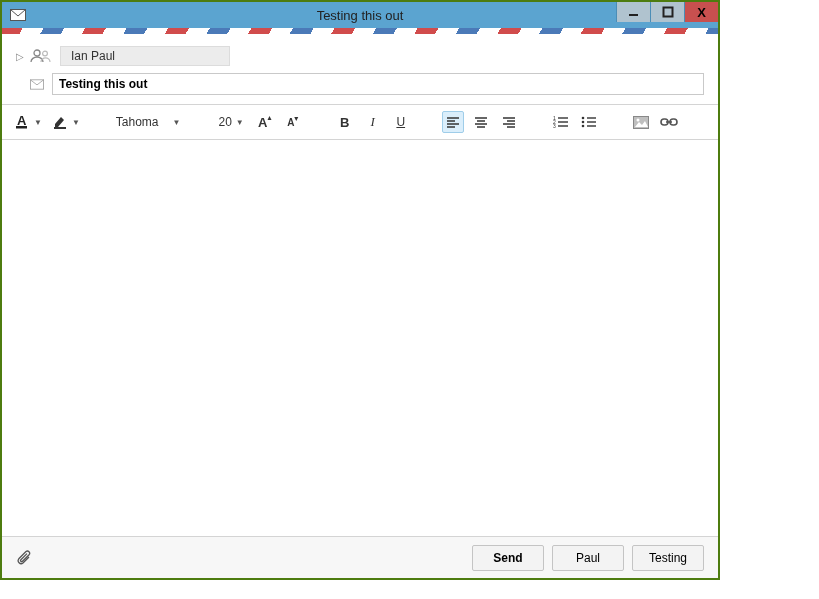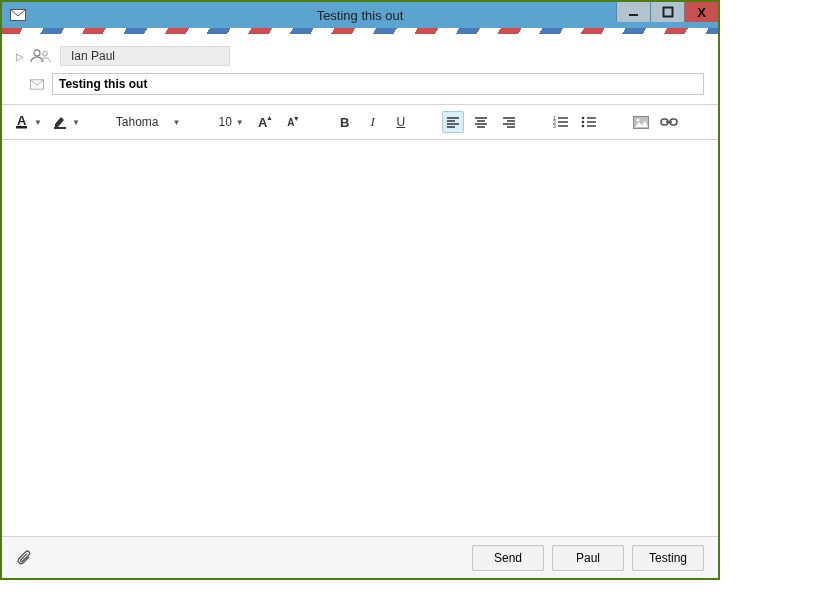--- a/index.html
+++ b/index.html
@@ -25,21 +25,21 @@
   .tbtn { display: flex; align-items: center; justify-content: center; height: 22px; min-width: 22px; cursor: pointer; color: #333; border-radius: 2px; padding: 0 2px; }
   .tbtn.active { border: 1px solid #9fcde9; background: #daeefb; }
   .drop-arrow { font-size: 8px; color: #555; margin-left: 2px; }
   .sep { width: 18px; }
   .font-select { font-size: 12px; color: #333; display: flex; align-items: center; cursor: pointer; padding: 0 4px; height: 22px; }
   .size-select { font-size: 12px; color: #333; display: flex; align-items: center; cursor: pointer; padding: 0 4px; height: 22px; }
   .body-area { height: 396px; background: #fff; }
   .footer { border-top: 1px solid #d4d4d4; height: 42px; display: flex; align-items: center; padding: 0 14px; background: #f7f7f7; }
   .footer-spacer { flex: 1; }
   .action-btn { height: 26px; min-width: 72px; border: 1px solid #c4c4c4; background: #f3f3f3; font-size: 12px; font-family: Tahoma, Arial, sans-serif; margin-left: 8px; cursor: pointer; border-radius: 2px; }
-  .action-btn.primary { font-weight: normal; }
+  .action-btn.primary { font-weight: bold; }
   .attach-icon { cursor: pointer; color: #555; }
   svg { display: block; }
 </style>
 </head>
 <body>
 
 <div class="window">
 
   <div class="titlebar">
     <span class="app-icon">
@@ -109,21 +109,21 @@
           </svg>
         <span class="drop-arrow">▼</span>
       </div>
       <div class="sep"></div>
       <div class="font-select">
         <span>Tahoma</span>
         <span class="drop-arrow" style="margin-left:14px">▼</span>
       </div>
       <div class="sep"></div>
       <div class="size-select">
-        <span>10</span>
+        <span>20</span>
         <span class="drop-arrow" style="margin-left:4px">▼</span>
       </div>
       <div class="tbtn" style="position:relative;">
         <span style="font-family:Arial;font-weight:bold;font-size:13px;">A</span>
           <span style="font-size:8px;position:relative;top:-5px;">▴</span>
       </div>
       <div class="tbtn">
         <span style="font-family:Arial;font-weight:bold;font-size:10px;">A</span>
           <span style="font-size:8px;position:relative;top:-4px;">▾</span>
       </div>

